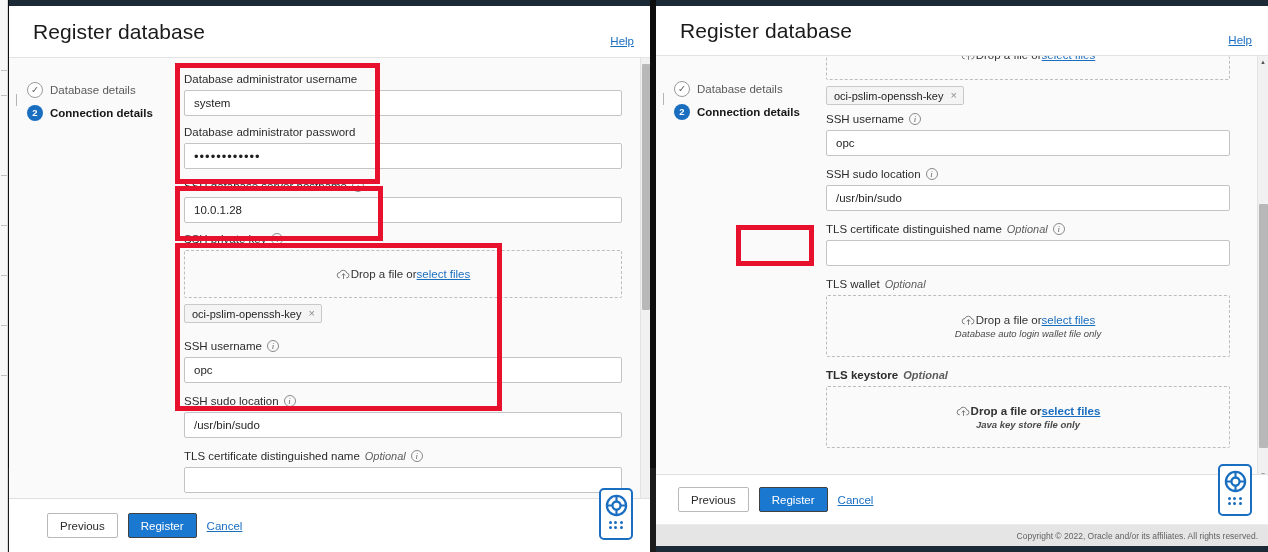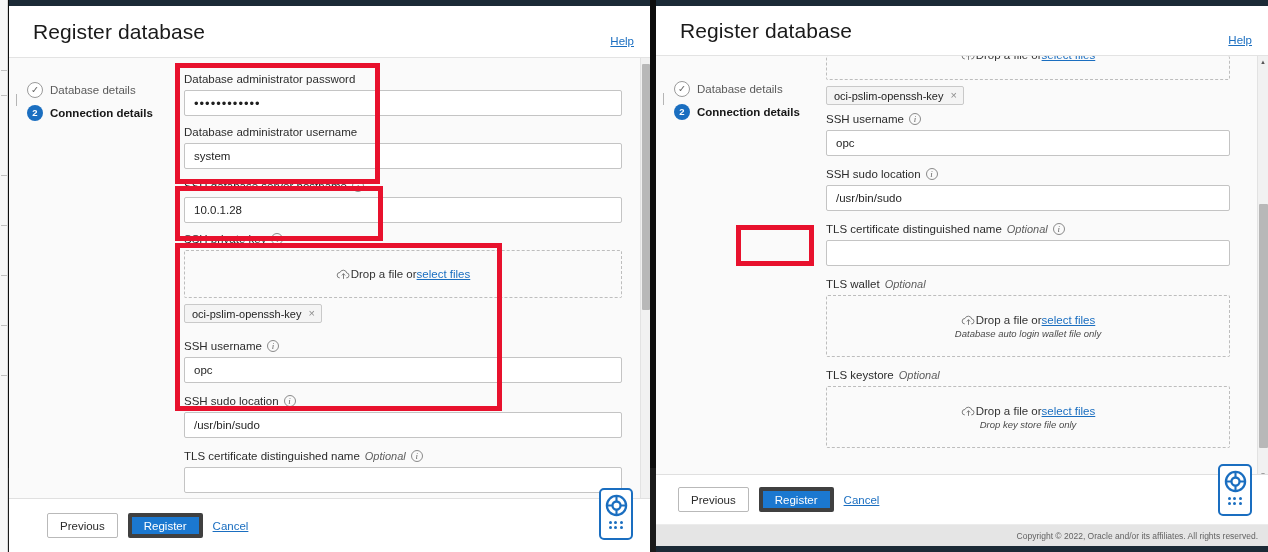--- a/index.html
+++ b/index.html
@@ -89,21 +89,21 @@
   .panel-footer {
     position: absolute; left: 0; bottom: 0; width: 100%;
     background: #fff; border-top: 1px solid #e0e0e0;
     display: flex; align-items: center; gap: 10px; padding: 0 0 0 38px;
   }
   .btn {
     height: 25px; border-radius: 2px; font-size: 11.5px; padding: 0 12px;
     display: inline-flex; align-items: center; justify-content: center; cursor: pointer;
   }
   .btn-secondary { border: 1px solid #b9b9b9; background: #fff; color: #2b2b2b; }
-  .btn-primary { border: 4px solid #404040; background: #1b78d0; color: #fff; }
+  .btn-primary { border: 1px solid #404040; background: #1b78d0; color: #fff; }
   .link-btn { font-size: 11.5px; color: #1a6ec0; text-decoration: underline; cursor: pointer; }
 
   .copyright-bar {
     position: absolute; left: 0; bottom: 0; width: 100%; height: 22px;
     background: #e5e5e5; display: flex; align-items: center; justify-content: flex-end;
     padding-right: 10px; border-top: 1px solid #ececec;
   }
   .copyright-text { font-size: 8.5px; color: #636363; }
 
   
@@ -178,33 +178,33 @@
         <div class="rail-item">
           <span class="rail-bullet active">2</span>
           <span class="rail-label current">Connection details</span>
         </div>
       </div>
 
       <div class="form-col" style="padding-right:28px;">
 
         <div class="field">
           <div class="field-label">
+            <span>Database administrator username</span>
+          </div>
+          <div class="text-input">
+            <span>system</span>
+          </div>
+        </div>
+
+        <div class="field">
+          <div class="field-label">
             <span>Database administrator password</span>
           </div>
           <div class="text-input">
             <span class="pwd-dots">••••••••••••</span>
-          </div>
-        </div>
-
-        <div class="field">
-          <div class="field-label">
-            <span>Database administrator username</span>
-          </div>
-          <div class="text-input">
-            <span>system</span>
           </div>
         </div>
 
         <div class="field" style="margin-top:10px;">
           <div class="field-label">
             <span>SSH database server hostname</span>
             <span class="info-icon">i</span>
           </div>
           <div class="text-input">
             <span>10.0.1.28</span>
@@ -381,35 +381,35 @@
                 <path d="M10 14.5V7.6M10 7.6 7.8 9.9M10 7.6l2.2 2.3" fill="none" stroke="#6f6f6f" stroke-width="1.2"></path>
               </svg>
               <span>Drop a file or</span>
               <span class="dz-link">select files</span>
             </div>
             <div class="dz-sub">Database auto login wallet file only</div>
           </div>
         </div>
 
         
-        <div class="field" style="margin-top:11px;">
+        <div class="field" style="margin-top:11px;font-weight:bold;">
           <div class="field-label">
             <span>TLS keystore</span>
             <span class="optional">Optional</span>
           </div>
           <div class="dropzone" style="height:62px;">
             <div class="dz-line">
               <svg class="cloud-icon" viewBox="0 0 20 16">
                 <path d="M5 13.2a3.6 3.6 0 0 1 .3-7.2 4.7 4.7 0 0 1 9 .6 3.2 3.2 0 0 1-.6 6.6" fill="none" stroke="#6f6f6f" stroke-width="1.2"></path>
                 <path d="M10 14.5V7.6M10 7.6 7.8 9.9M10 7.6l2.2 2.3" fill="none" stroke="#6f6f6f" stroke-width="1.2"></path>
               </svg>
               <span>Drop a file or</span>
               <span class="dz-link">select files</span>
             </div>
-            <div class="dz-sub">Drop key store file only</div>
+            <div class="dz-sub">Java key store file only</div>
           </div>
         </div>
       </div>
 
       <div class="vscroll" style="right:0; top:0; height:424px; width:11px;">
         <div class="vscroll-arrow" style="top:0;">▲</div>
         <div class="vscroll-thumb" style="top:148px; height:244px; width:9px;"></div>
         <div class="vscroll-arrow" style="bottom:0;">▼</div>
       </div>
     </div>

